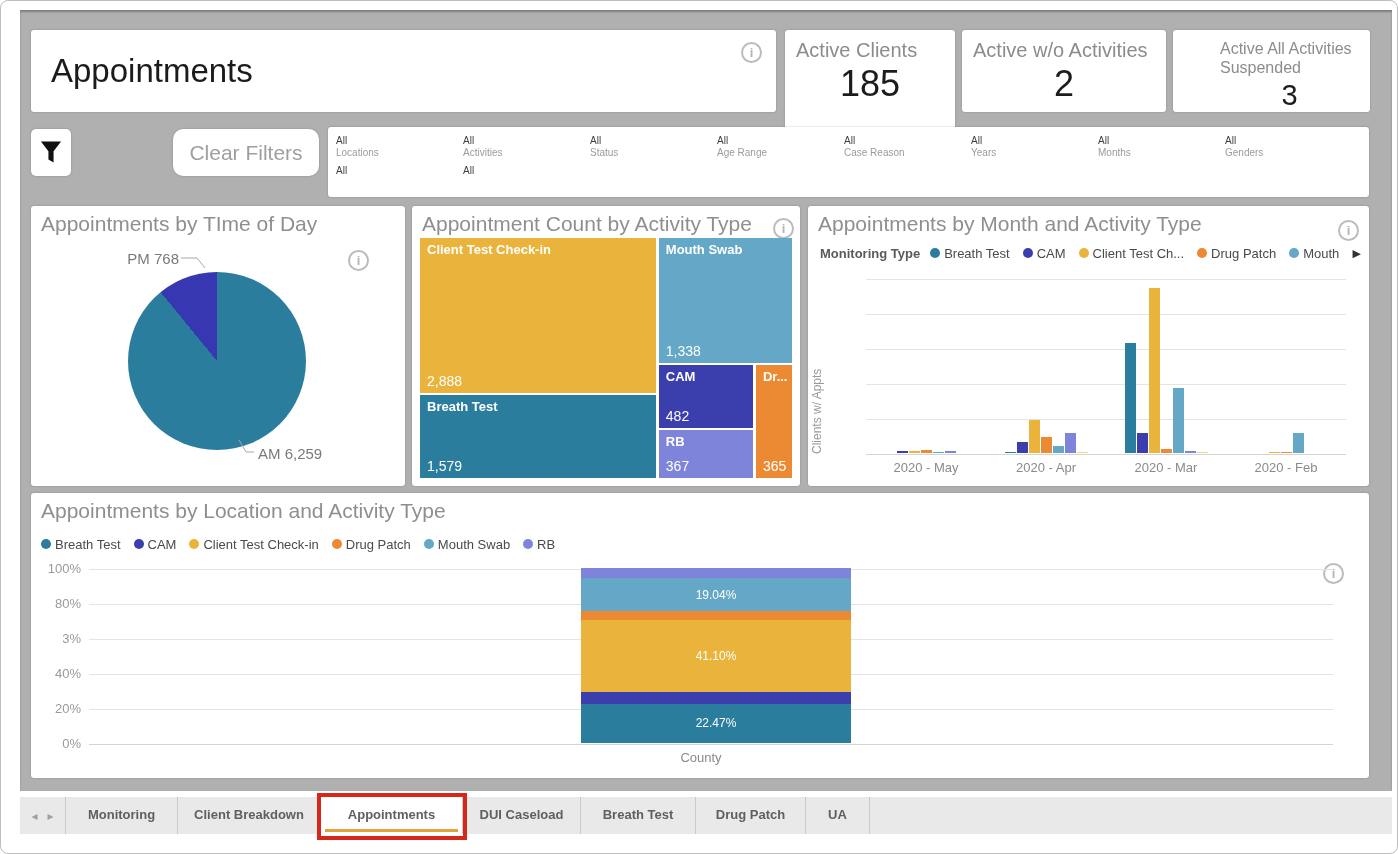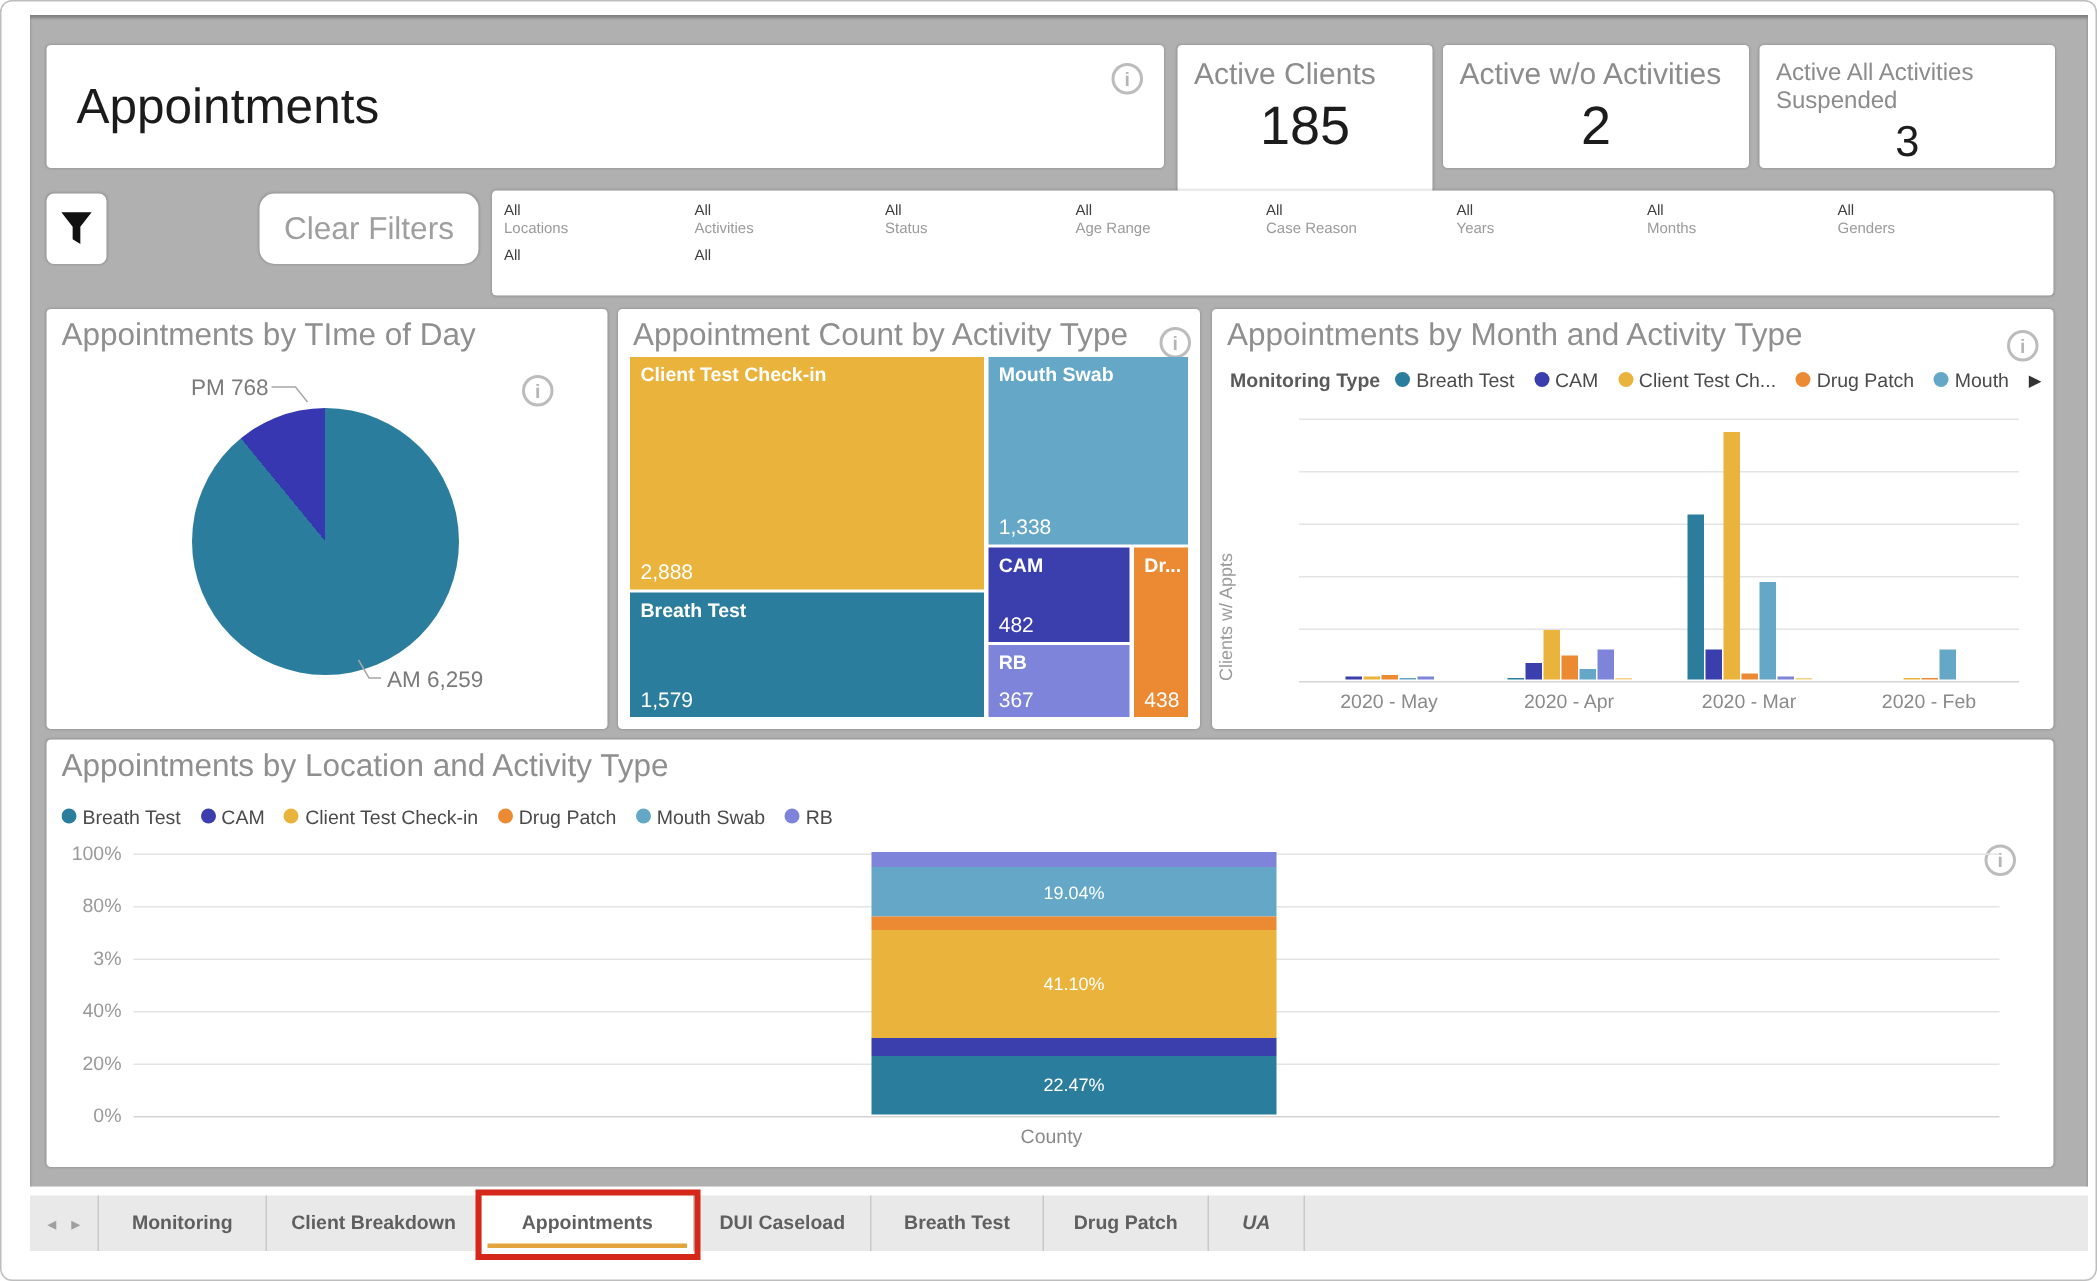--- a/index.html
+++ b/index.html
@@ -73,21 +73,21 @@
   .seg-label { position:absolute; left:0; right:0; top:50%; transform:translateY(-50%);
                text-align:center; color:#fff; font-size:12px; }
 
   
   .tabbar { position:absolute; left:19px; top:796px; width:1372px; height:37px; background:#e9e9e9;
             display:flex; }
   .tab-nav { width:45px; height:100%; display:flex; align-items:center; justify-content:center;
              gap:10px; color:#a0a0a0; font-size:12px; }
   .tab { height:100%; line-height:36px; text-align:center; font-size:13px; font-weight:bold;
          color:#5f5f5f; border-left:1px solid #c9c9c9; position:relative; cursor:pointer; }
-  .tab.last { border-right:1px solid #c9c9c9;font-style:italic; }
+  .tab.last { border-right:1px solid #c9c9c9; }
   .tab.active { background:#fff; }
   .tab .underline { position:absolute; left:4px; right:4px; bottom:2px; height:3px; }
   .red-box { position:absolute; border:4px solid #d6271b; z-index:50; }
 </style>
 </head>
 <body>
 
 <div class="frame">
   <div class="canvas">
 
@@ -97,21 +97,21 @@
     </div>
 
     <div class="card kpi" style="left:765px; top:20px; width:170px; height:106px;">
       <div class="kpi-label">Active Clients</div>
       <div class="kpi-value">185</div>
     </div>
     <div class="card kpi" style="left:942px; top:20px; width:204px; height:82px;">
       <div class="kpi-label">Active w/o Activities</div>
       <div class="kpi-value">2</div>
     </div>
-    <div class="card kpi small" style="left:1153px; top:20px; width:197px; height:82px;">
+    <div class="card kpi small" style="left:1153px; top:20px; width:197px; height:82px;padding-left:36px;">
       <div class="kpi-label">Active All Activities Suspended</div>
       <div class="kpi-value">3</div>
     </div>
 
     <div class="card funnel-card">
       <svg width="22" height="25" viewBox="0 0 24 26">
         <path d="M1 1h22l-8.2 10.6V24l-5.6-3.4v-9L1 1z" fill="#111"></path>
       </svg>
     </div>
     <button class="clear-btn">Clear Filters</button>
@@ -183,21 +183,21 @@
           <div class="tm-tile" style="left: 64.2%; top: 52.9%; width: 25.3%; height: 26.3%; background: rgb(59, 63, 174);">
             <div class="tm-name">CAM</div>
             <div class="tm-value">482</div>
           </div>
           <div class="tm-tile" style="left: 64.2%; top: 80%; width: 25.3%; height: 20%; background: rgb(125, 132, 217);">
             <div class="tm-name">RB</div>
             <div class="tm-value">367</div>
           </div>
           <div class="tm-tile" style="left: 90.3%; top: 52.9%; width: 9.7%; height: 47.1%; background: rgb(236, 138, 51);">
             <div class="tm-name">Dr...</div>
-            <div class="tm-value">438</div>
+            <div class="tm-value">365</div>
           </div>
         </div>
     </div>
 
     <div class="card month-card">
       <div class="chart-title">Appointments by Month and Activity Type</div>
       <span class="info-icon" style="right:10px; top:14px;">i</span>
       <div class="legend month-legend" id="month-legend"><span class="lg-title">Monitoring Type</span><span class="lg-item"><span class="lg-dot" style="background: rgb(43, 125, 158);"></span>Breath Test</span><span class="lg-item"><span class="lg-dot" style="background: rgb(59, 63, 174);"></span>CAM</span><span class="lg-item"><span class="lg-dot" style="background: rgb(233, 179, 60);"></span>Client Test Ch...</span><span class="lg-item"><span class="lg-dot" style="background: rgb(236, 138, 51);"></span>Drug Patch</span><span class="lg-item"><span class="lg-dot" style="background: rgb(100, 167, 198);"></span>Mouth Swab</span></div>
       <span class="lg-arrow">▶</span>
       <div class="y-rot">Clients w/ Appts</div>

